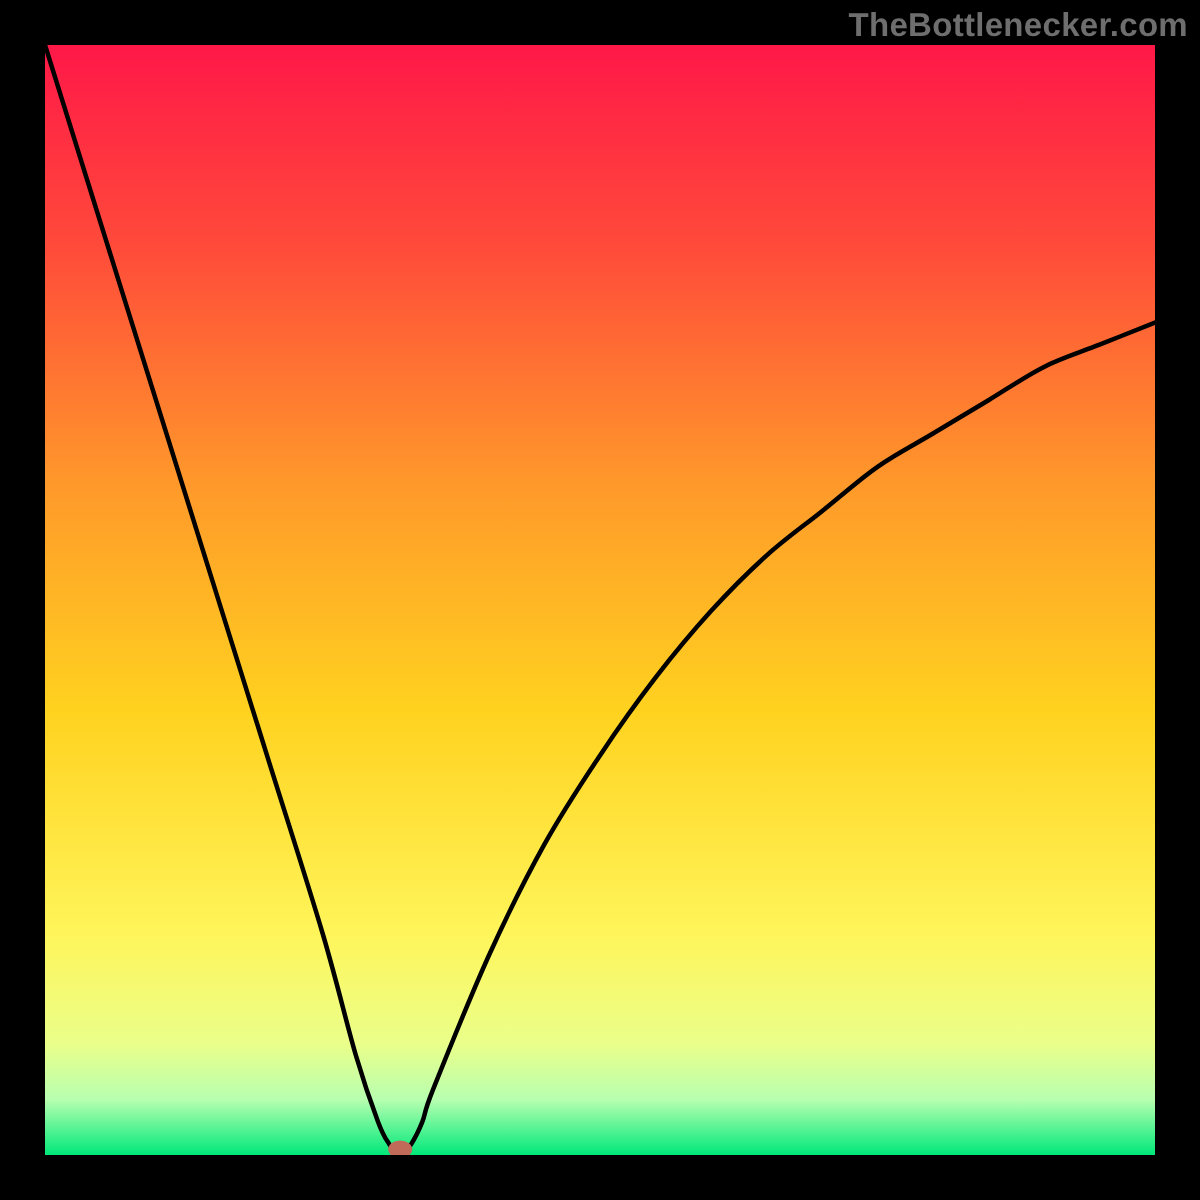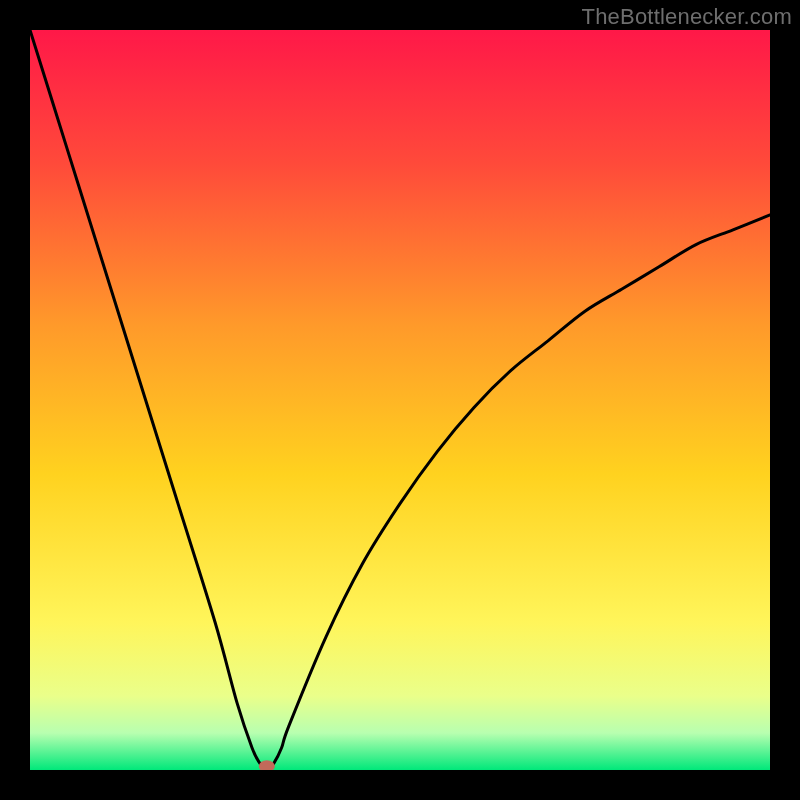--- a/index.html
+++ b/index.html
@@ -25,21 +25,21 @@
     width: 740px;
     height: 740px;
     overflow: hidden;
   }
   .watermark {
     position: absolute;
     top: 4px;
     right: 8px;
     color: #6e6e6e;
     font-size: 22px;
-    font-weight: 400;
+    font-weight: 700;
     letter-spacing: 0.2px;
     user-select: none;
   }
   svg { display: block; }
 </style>
 </head>
 <body>
 
 <div class="frame">
   <div class="watermark">TheBottlenecker.com</div>

